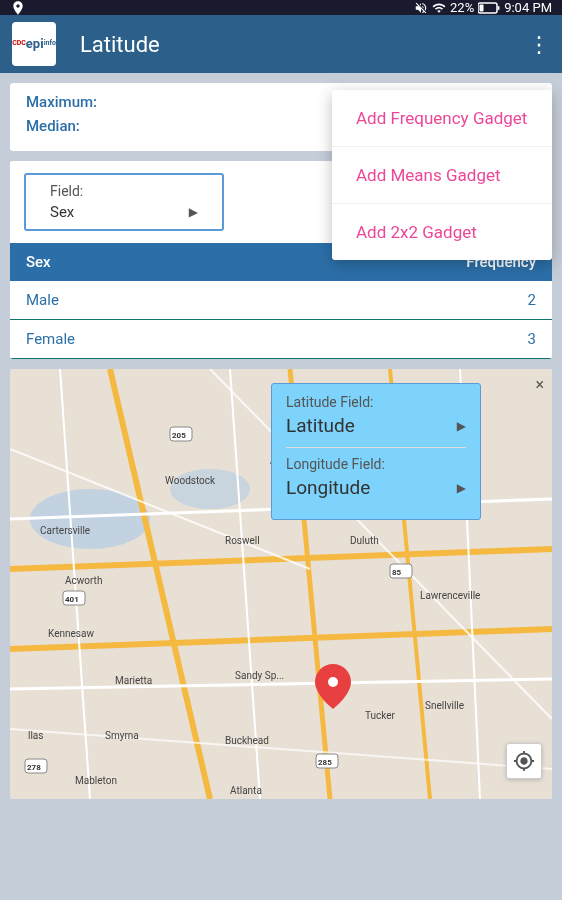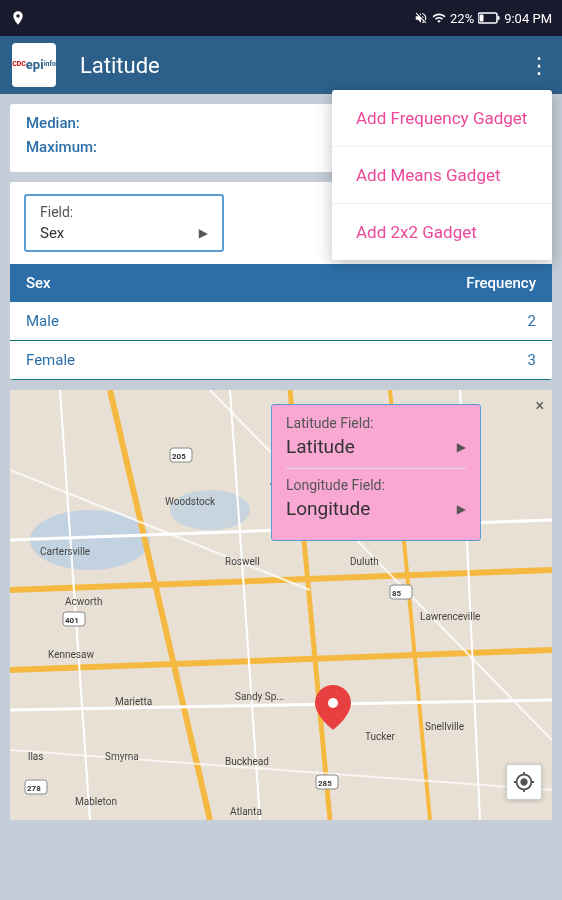--- a/index.html
+++ b/index.html
@@ -8,21 +8,21 @@
       height: 900px;
       background: #c5cdd8;
       font-family: 'Roboto', Arial, sans-serif;
       overflow: hidden;
       position: relative;
     }
 
     
     .status-bar {
       width: 100%;
-      height: 36px;
+      height: 15px;
       background: #1a1a2e;
       display: flex;
       align-items: center;
       justify-content: space-between;
       padding: 0 10px;
       color: white;
       font-size: 13px;
     }
     .status-bar-left {
       display: flex;
@@ -114,21 +114,21 @@
       border-radius: 3px;
       overflow: hidden;
     }
     .freq-field-section {
       padding: 12px 14px;
       background: white;
     }
     .field-selector {
       border: 2px solid #5b9bd5;
       border-radius: 3px;
-      padding: 8px 14px;
+      padding: 8px 24px;
       display: inline-block;
       min-width: 200px;
     }
     .field-label {
       color: #555;
       font-size: 14px;
       margin-bottom: 4px;
     }
     .field-value-row {
       display: flex;
@@ -193,21 +193,21 @@
       z-index: 10;
     }
 
     
     .map-controls {
       position: absolute;
       top: 14px;
       left: 50%;
       transform: translateX(-10px);
       z-index: 10;
-      background: #f9a8d4;
+      background: #7dd3fc;
       border: 1.5px solid #5b9bd5;
       border-radius: 3px;
       padding: 10px 14px;
       width: 210px;
     }
     .map-field-label {
       color: #555;
       font-size: 14px;
       margin-bottom: 4px;
     }
@@ -311,25 +311,25 @@
     </div>
     <span class="app-title">Latitude</span>
   </div>
   <div class="app-bar-menu">⋮</div>
 </div>
 
 <div class="main-content">
 
   <div class="stats-card">
     <div class="stats-row">
+      <span class="stats-label">Maximum:</span>
+      <span class="stats-value"></span>
+    </div>
+    <div class="stats-row">
       <span class="stats-label">Median:</span>
-      <span class="stats-value"></span>
-    </div>
-    <div class="stats-row">
-      <span class="stats-label">Maximum:</span>
       <span class="stats-value"></span>
     </div>
   </div>
 
   <div class="freq-card">
     <div class="freq-field-section">
       <div class="field-selector">
         <div class="field-label">Field:</div>
         <div class="field-value-row">
           <span class="field-value">Sex</span>

